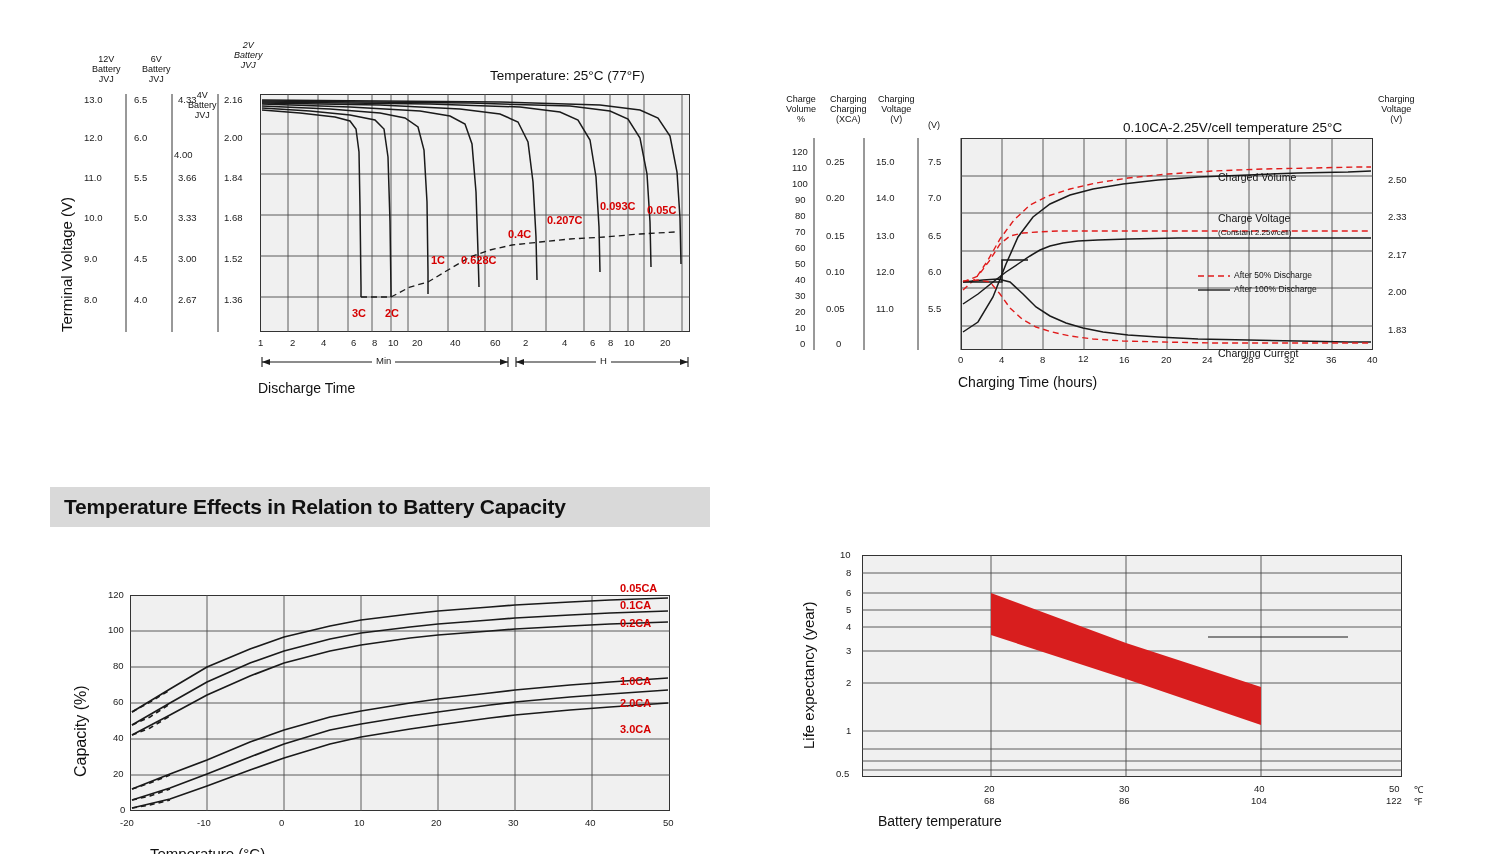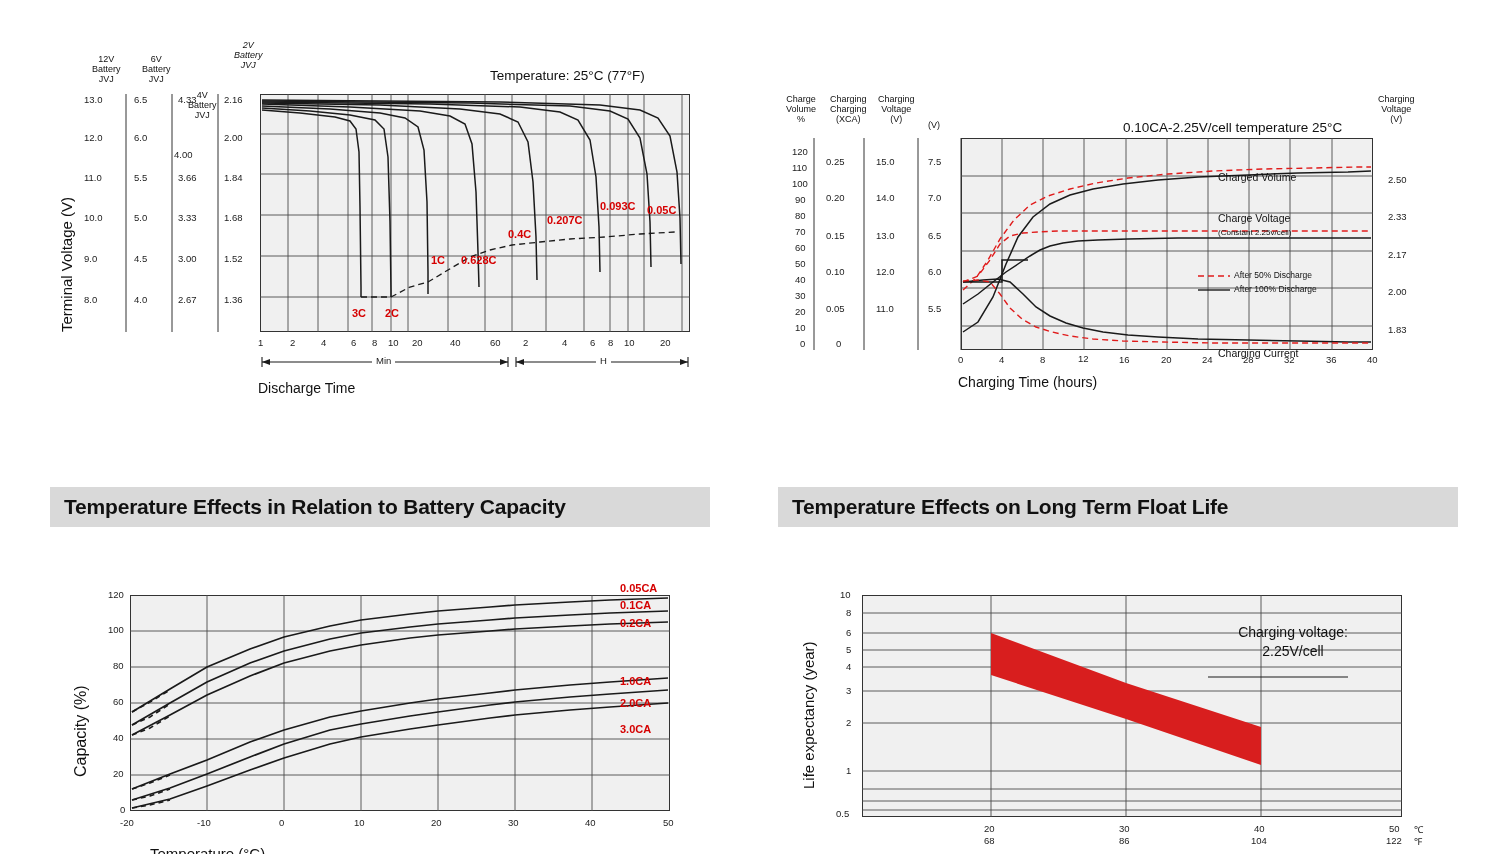--- a/index.html
+++ b/index.html
@@ -442,21 +442,20 @@
       <div class="red-label" style="left:570px; top:55px;">0.05CA</div>
       <div class="red-label" style="left:570px; top:72px;">0.1CA</div>
       <div class="red-label" style="left:570px; top:90px;">0.2CA</div>
       <div class="red-label" style="left:570px; top:148px;">1.0CA</div>
       <div class="red-label" style="left:570px; top:170px;">2.0CA</div>
       <div class="red-label" style="left:570px; top:196px;">3.0CA</div>
     </div>
   </div>
 
   <div class="panel" style="left:778px; top:487px; width:680px;">
-    <div class="panel-title">Temperature Effects on Long Term Float Life</div>
 
     <div class="plot-wrap" style="position:relative; height:310px;">
       <div class="axis-title rot" style="left:22px; top:262px; font-size:15px;">Life expectancy (year)</div>
 
       <div class="tick-label" style="left:62px; top:62px;">10</div>
       <div class="tick-label" style="left:68px; top:80px;">8</div>
       <div class="tick-label" style="left:68px; top:100px;">6</div>
       <div class="tick-label" style="left:68px; top:117px;">5</div>
       <div class="tick-label" style="left:68px; top:134px;">4</div>
       <div class="tick-label" style="left:68px; top:158px;">3</div>
@@ -483,24 +482,20 @@
           <line x1="213" y1="68" x2="213" y2="290"></line>
           <line x1="348" y1="68" x2="348" y2="290"></line>
           <line x1="483" y1="68" x2="483" y2="290"></line>
         </g>
 
         <path d="M213,106 L348,156 L483,200 L483,238 L348,192 L213,148 Z" fill="#d81e1e" stroke="none"></path>
 
         <line x1="430" y1="150" x2="570" y2="150" stroke="#1a1a1a" stroke-width="1"></line>
       </svg>
 
-      <div class="note-box" style="left:400px; top:96px; width:230px;">
-        <span>Charging voltage:</span><br>
-        <span>2.25V/cell</span>
-      </div>
 
       <div class="tick-label" style="left:206px; top:296px;">20</div>
       <div class="tick-label" style="left:206px; top:308px;">68</div>
       <div class="tick-label" style="left:341px; top:296px;">30</div>
       <div class="tick-label" style="left:341px; top:308px;">86</div>
       <div class="tick-label" style="left:476px; top:296px;">40</div>
       <div class="tick-label" style="left:473px; top:308px;">104</div>
       <div class="tick-label" style="left:611px; top:296px;">50</div>
       <div class="tick-label" style="left:608px; top:308px;">122</div>
       <div class="tick-label" style="left:636px; top:296px;">℃</div>

